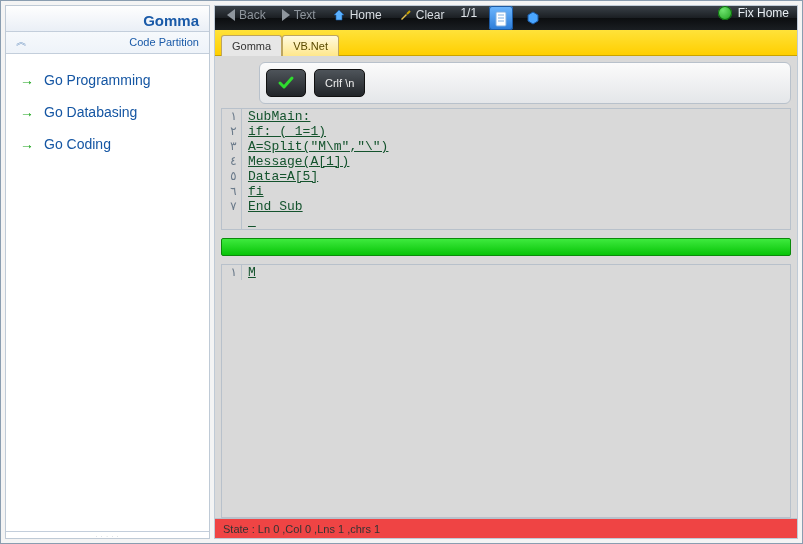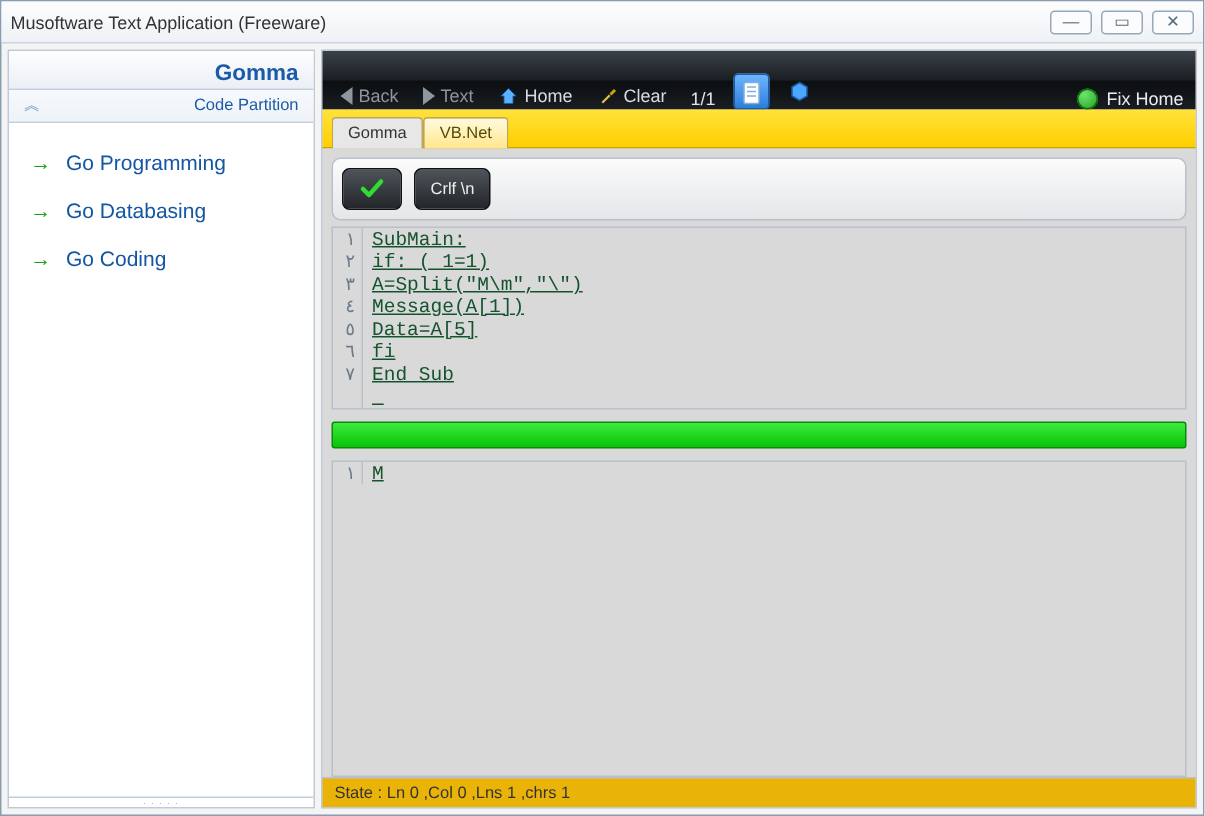--- a/index.html
+++ b/index.html
@@ -18,64 +18,56 @@
   .side-list { flex: 1; padding: 10px 6px; }
   .side-item { display: flex; align-items: center; gap: 10px; padding: 8px 8px; color: #1556a3; font-size: 14px; cursor: pointer; }
   .side-item .arr { color: #17a317; font-weight: bold; font-size: 14px; }
   .side-footer { border-top: 1px solid #c3cedb; }
   .grip { height: 6px; display:flex; align-items:center; justify-content:center; color:#9aa8b6; letter-spacing:1px; font-size:6px;}
   .logo { padding: 2px 6px 6px 6px; }
   .logo span { font-family: "Courier New", monospace; font-weight: bold; font-size: 20px; letter-spacing: 3px; }
   .logo .lb { color:#1697d6; } .logo .le { color:#3aa93a; } .logo .lc { color:#e49a00; } .logo .lt { color:#1697d6; } .logo .lf { color:#cf3a3a;}
   
   .main { flex: 1; display: flex; flex-direction: column; border: 1px solid #bfcad6; background:#d9d9d9; min-width:0; }
-  .toolbar { height: 39px; background: linear-gradient(#3a4148 0%, #1a1e22 50%, #0c0e10 51%, #1a1e22 100%); display: flex; align-items: flex-end; padding: 0 8px; gap: 8px; color: #d8dde2; font-size: 12px; }
+  .toolbar { height: 24px; background: linear-gradient(#3a4148 0%, #1a1e22 50%, #0c0e10 51%, #1a1e22 100%); display: flex; align-items: flex-start; padding: 0 8px; gap: 8px; color: #d8dde2; font-size: 12px; }
   .tbtn { display: flex; align-items: center; gap: 4px; padding: 2px 4px; cursor: pointer; }
   .tbtn.disabled { color: #8f969d; }
   .tico { width: 14px; height: 14px; display:inline-block; }
   .ico-back,.ico-next { width:0;height:0;border-top:6px solid transparent;border-bottom:6px solid transparent;}
   .ico-back{border-right:8px solid currentColor;}
   .ico-next{border-left:8px solid currentColor;}
   .ico-home svg,.ico-clear svg,.ico-doc svg,.ico-hex svg,.ico-check svg{display:block;}
   .counter { color:#dfe5ea; padding:0 4px; }
   .tsquare { width:24px;height:24px;border-radius:3px;display:flex;align-items:center;justify-content:center; }
   .tsquare.active { background: linear-gradient(#6fb8ff,#2a7bd8); box-shadow:0 0 0 1px #1c5aa3 inset; }
   .spacer { flex:1; }
   .fixtext { display:flex;align-items:center;gap:6px;color:#e8eef3;cursor:pointer;}
   .fixtext .ok { width:14px;height:14px;border-radius:50%;background:radial-gradient(circle at 35% 30%,#6fe46f,#1a9c1a);box-shadow:0 0 0 1px #0d6b0d inset; position:relative;}
   .tabstrip { height:26px; background: linear-gradient(#ffe23a,#ffcf00); border-bottom:1px solid #caa300; display:flex; align-items:flex-end; padding-left:6px; gap:0; }
   .tab { padding:4px 10px 4px; font-size:11px; border:1px solid #bda560; border-bottom:none; border-radius:3px 3px 0 0; cursor:pointer; position:relative; top:1px;}
   .tab.active { background:#e7e7e7; color:#333; }
   .tab.inactive { background: linear-gradient(#fffadf,#ffe78b); color:#5a4a00;}
   .content { flex:1; display:flex; flex-direction:column; padding:6px 6px 0 6px; gap:4px; min-height:0; background:#d9d9d9;}
-  .panel-toolbar { background: linear-gradient(#fbfbfb,#e4e6e9); border:1px solid #b8c1cb; border-radius:6px; padding:6px; display:flex; gap:8px; align-items:flex-start;}
+  .panel-toolbar { background: linear-gradient(#fbfbfb,#e4e6e9); border:1px solid #b8c1cb; border-radius:6px; padding:6px; display:flex; gap:8px; align-items:flex-start;margin-left:38px;}
   .btn3d { height:28px; border-radius:5px; background:linear-gradient(#4e545a,#222529); border:1px solid #111; color:#eee; display:flex; align-items:center; justify-content:center; padding:0 10px; cursor:pointer; font-size:11px;}
   .btn3d.green { width:40px; padding:0; }
   .checkmark { width:18px;height:18px; }
   .code-area { background:#d9d9d9; border:1px solid #b8c1cb; flex:0 0 auto;}
   .code-area .row { display:flex; }
   .gut { width:20px; text-align:right; color:#6a7a8a; font-family:"Courier New",monospace; font-size:12px; padding-right:4px; border-right:1px solid #b8c1cb; background:#d9d9d9; user-select:none;}
   .code { font-family:"Courier New",monospace; font-size:13px; color:#14532d; padding-left:6px; white-space:pre;text-decoration:underline;}
   .greenbar { height:18px; background:linear-gradient(#3eea3e,#07c407); border:1px solid #0a8a0a; border-radius:2px; margin:4px 0;}
   .output { flex:1; background:#d9d9d9; border:1px solid #b8c1cb; min-height:0; overflow:hidden;}
   .output .row { display:flex; }
-  .status { height:20px; border-top:1px solid #b8c1cb; background:#eab308; font-size:11px; color:#333; display:flex; align-items:center; padding:0 8px;}
+  .status { height:20px; border-top:1px solid #b8c1cb; background:#ef4444; font-size:11px; color:#333; display:flex; align-items:center; padding:0 8px;}
 </style>
 </head>
 <body>
 
 <div class="window">
-  <div class="titlebar">
-    <div class="title">Musoftware Text Application (Freeware)</div>
-    <div class="winbtns">
-      <div class="winbtn">—</div>
-      <div class="winbtn">▭</div>
-      <div class="winbtn">✕</div>
-    </div>
-  </div>
   <div class="body">
 
     <div class="sidebar">
       <div class="side-header">Gomma</div>
       <div class="side-sub">
         <span class="chev">︽</span>
         <span>Code Partition</span>
       </div>
       <div class="side-list">
         <div class="side-item">

